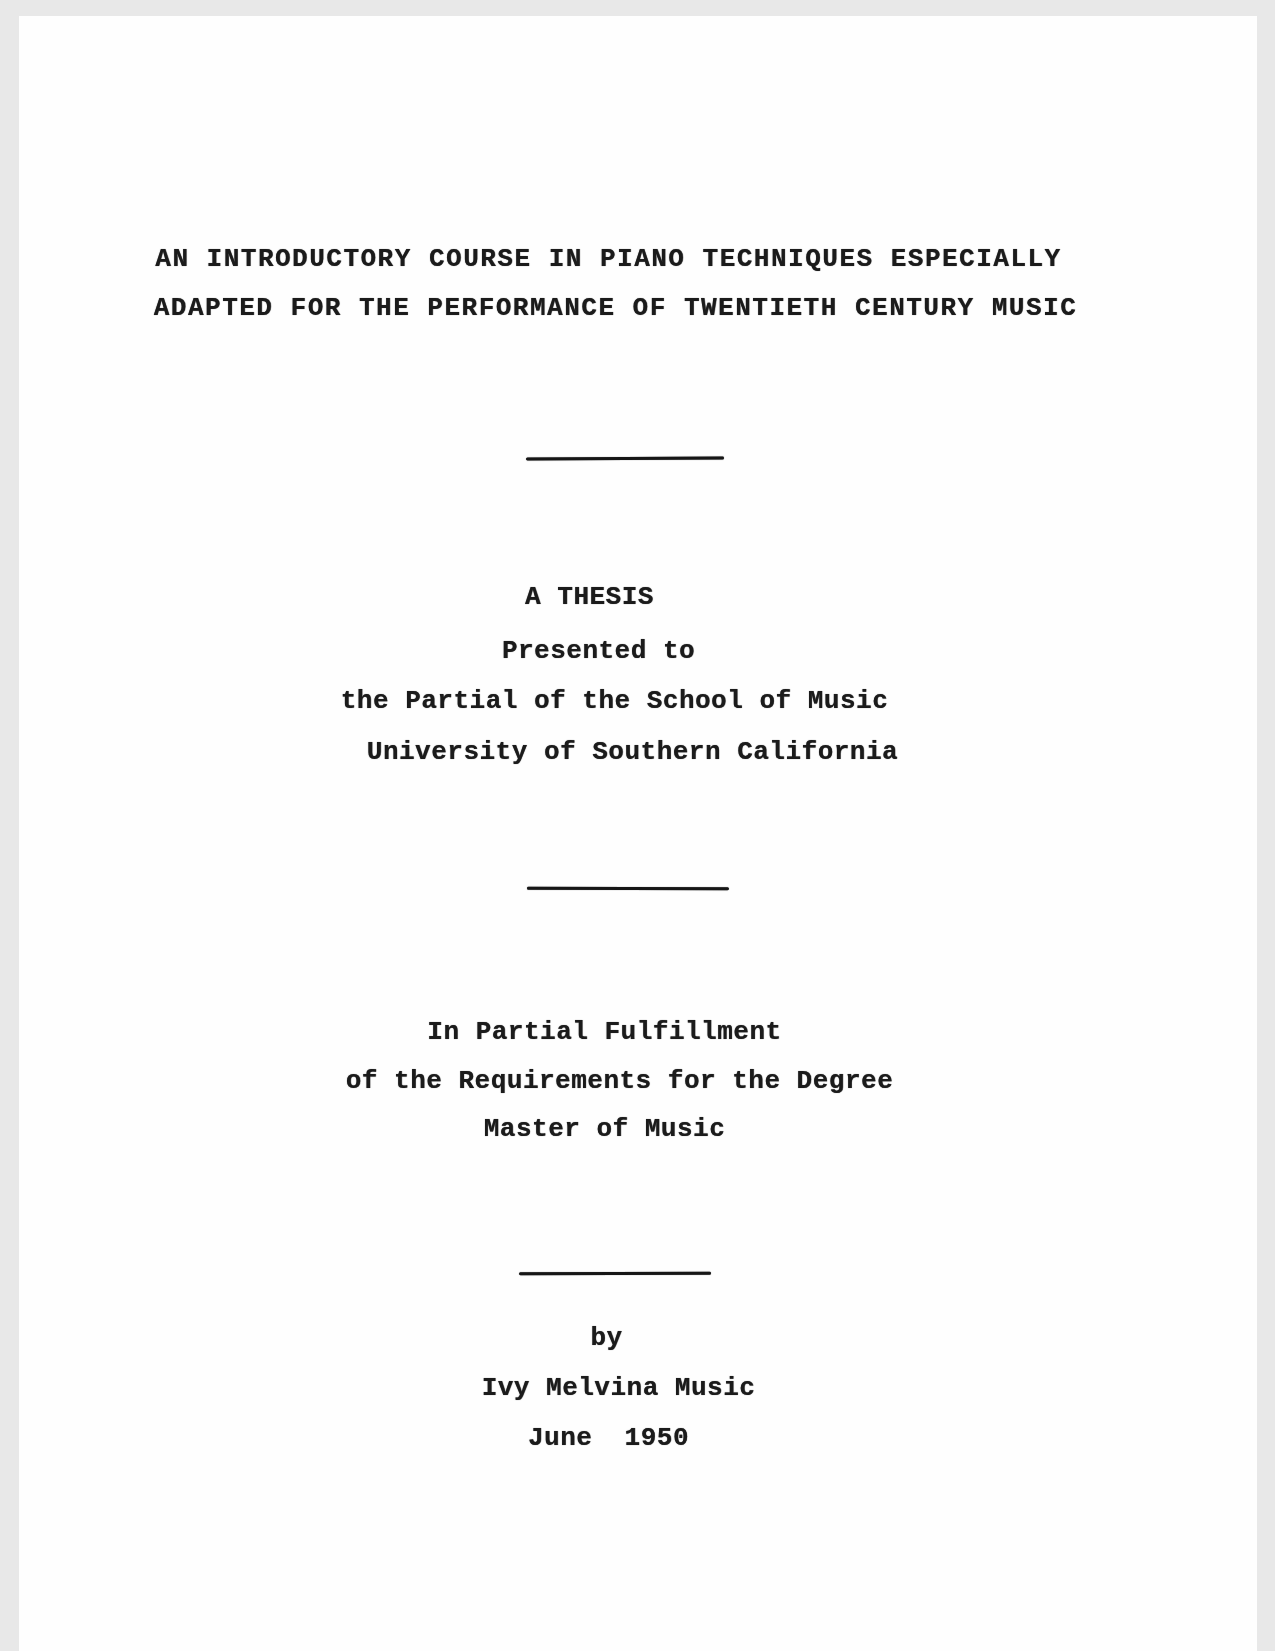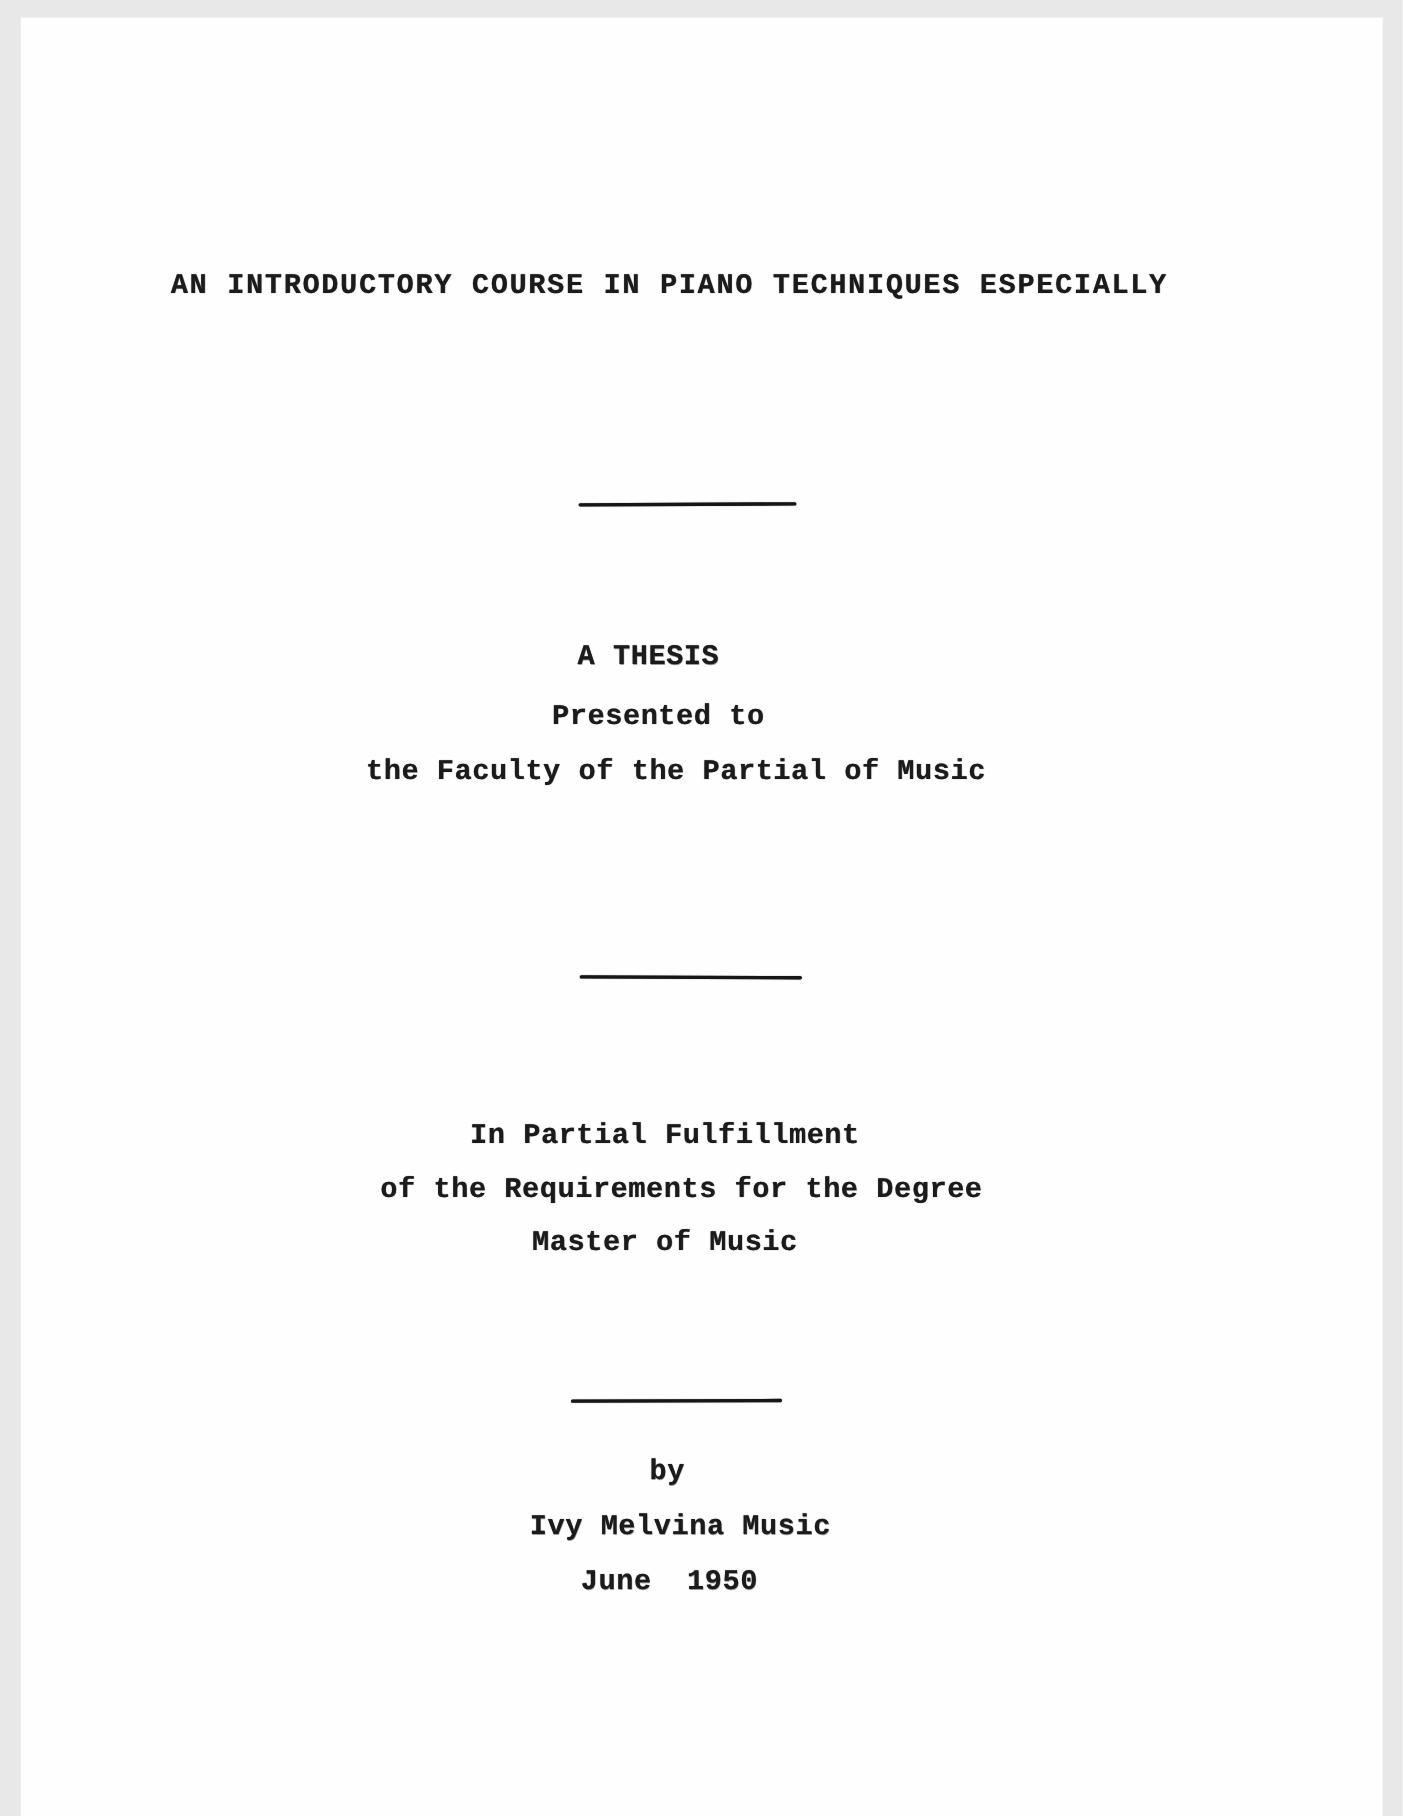--- a/index.html
+++ b/index.html
@@ -42,26 +42,28 @@
     border-radius: 2px;
     box-shadow: 0 0 1px rgba(0,0,0,0.6);
   }
 </style>
 </head>
 <body>
 
 <div class="page">
 
   <div class="line title-line" style="top:226px; transform:translateX(-6px);">AN INTRODUCTORY COURSE IN PIANO TECHNIQUES ESPECIALLY</div>
+  <div class="line title-line" style="top:275px; transform:translateX(1px);">ADAPTED FOR THE PERFORMANCE OF TWENTIETH CENTURY MUSIC</div>
 
   <div class="divider" style="top:441px; left:507px; width:198px; transform:rotate(-0.25deg);"></div>
 
   <div class="line" style="top:564px; transform:translateX(-25px);">A THESIS</div>
   <div class="line" style="top:618px; transform:translateX(-16px);">Presented to</div>
-  <div class="line" style="top:668px;">the Faculty of the Partial of Music</div>
+  <div class="line" style="top:668px;">the Partial of the School of Music</div>
+  <div class="line" style="top:719px; transform:translateX(18px);">University of Southern California</div>
 
   <div class="divider" style="top:871px; left:508px; width:202px; transform:rotate(0.2deg);"></div>
 
   <div class="line" style="top:999px; transform:translateX(-10px);">In Partial Fulfillment</div>
   <div class="line" style="top:1048px; transform:translateX(5px);text-align:center;">of the Requirements for the Degree</div>
   <div class="line" style="top:1096px; transform:translateX(-10px);">Master of Music</div>
 
   <div class="divider" style="top:1256px; left:500px; width:192px; transform:rotate(-0.2deg);"></div>
 
   <div class="line" style="top:1305px; transform:translateX(-8px);">by</div>

